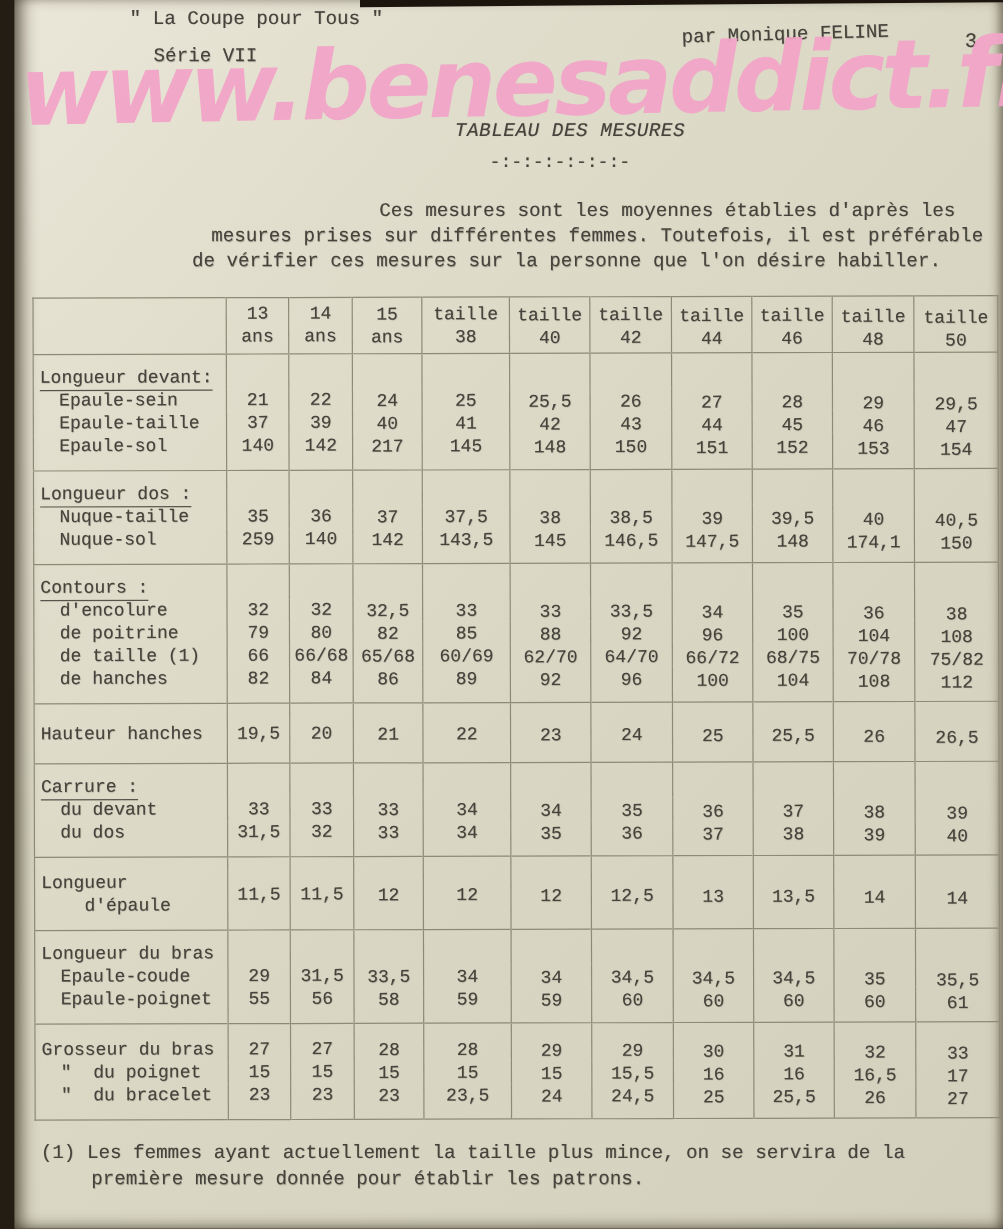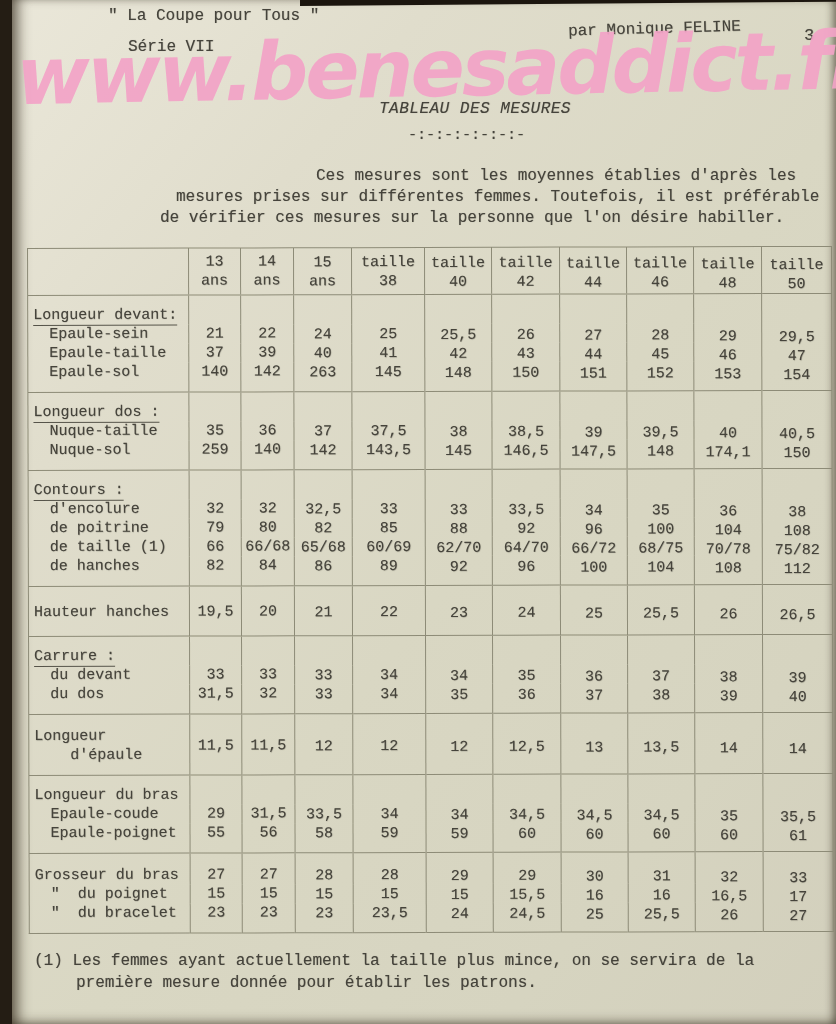--- a/index.html
+++ b/index.html
@@ -184,21 +184,21 @@
           <td>43</td>
           <td>44</td>
           <td>45</td>
           <td>46</td>
           <td>47</td>
         </tr>
         <tr class="pad-bot">
           <td class="lbl ind">Epaule-sol</td>
           <td>140</td>
           <td>142</td>
-          <td>263</td>
+          <td>217</td>
           <td>145</td>
           <td>148</td>
           <td>150</td>
           <td>151</td>
           <td>152</td>
           <td>153</td>
           <td>154</td>
         </tr>
       </tbody>
       <tbody>

